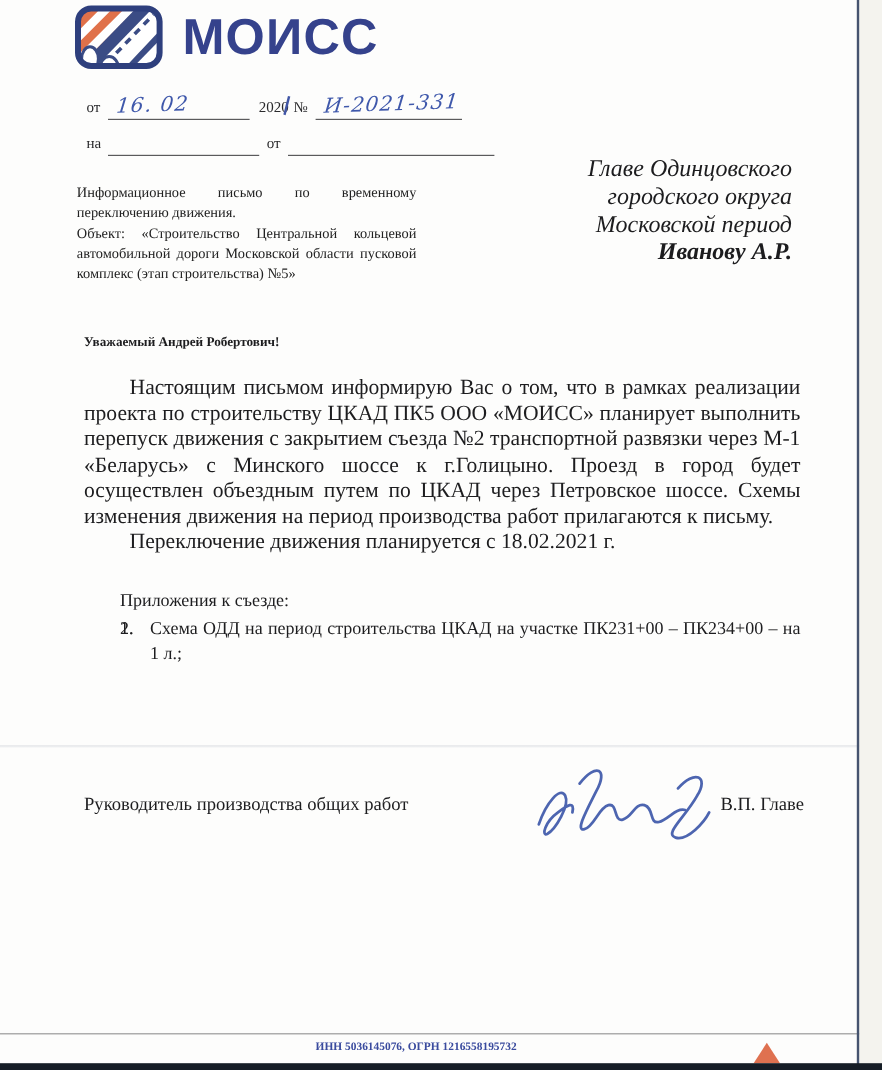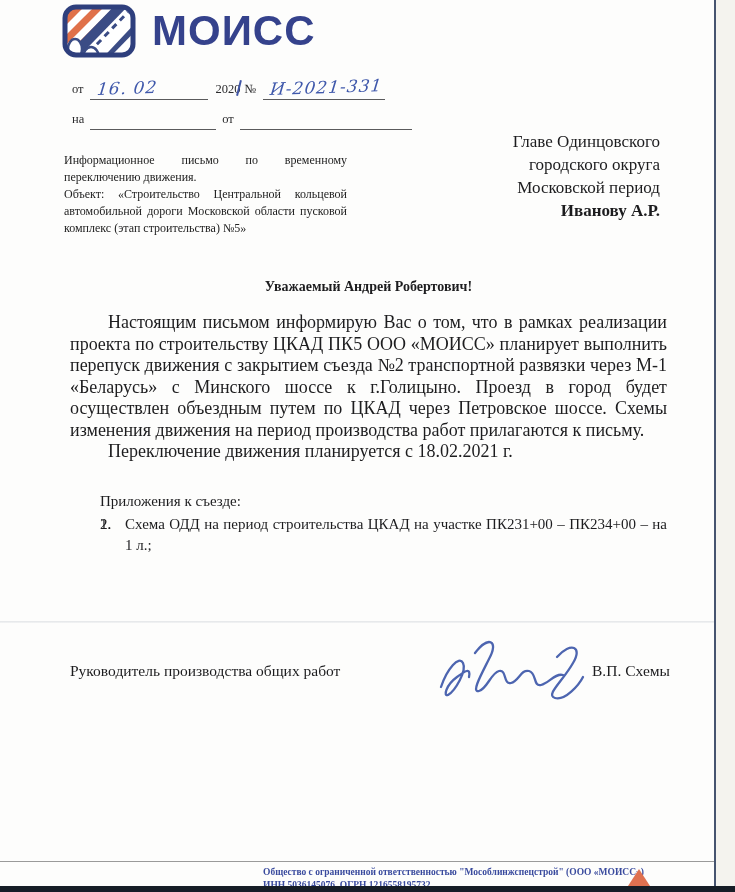--- a/index.html
+++ b/index.html
@@ -22,25 +22,25 @@
       transform-origin:left bottom;letter-spacing:1px;}
   .printed-year{position:relative;margin:0 4px 0 8px;}
   .year-stroke{position:absolute;right:1px;top:-2px;width:2px;height:16px;background:#4156a6;
       transform:rotate(14deg);}
   .lbl{margin-right:6px;}
   .lbl2{margin:0 6px;}
   
   .subject{position:absolute;left:64px;top:152px;width:283px;font-size:12px;line-height:17px;
       text-align:justify;color:#222;}
   .addressee{position:absolute;left:420px;top:130px;width:240px;text-align:right;
-      font-size:17px;line-height:23px;color:#1c1c1e;}
+      font-size:20px;line-height:23px;color:#1c1c1e;font-style:italic;}
   .addressee .name{font-weight:bold;}
   
-  .salutation{position:absolute;left:70px;top:279px;width:597px;text-align:center;
-      font-weight:bold;font-size:14px;}
+  .salutation{position:absolute;left:70px;top:279px;width:597px;
+      font-weight:bold;font-size:11px;}
   .body-text{position:absolute;left:70px;top:312px;width:597px;font-size:18px;
       line-height:21.5px;text-align:justify;}
   .body-text p{margin:0;text-indent:38px;}
   .attachments{position:absolute;left:70px;top:491px;width:597px;font-size:15px;line-height:21.5px;}
   .att-heading{padding-left:30px;margin-bottom:1px;}
   .att-item{position:relative;padding-left:55px;text-align:justify;}
   .att-num{position:absolute;left:30px;top:0;}
   
   .sig-row{position:absolute;left:70px;top:632px;width:600px;height:78px;display:flex;align-items:center;justify-content:flex-end;}
   .sig-title{font-size:15.5px;flex:none;}
@@ -144,27 +144,26 @@
 
   <div class="sig-row">
     <div class="sig-title">Руководитель производства общих работ</div>
     <svg class="sig-scribble" viewBox="0 0 155 76">
       <g fill="none" stroke="#3a55a8" stroke-width="2.3" stroke-linecap="round" opacity="0.9">
         <path d="M10,54 C16,36 28,22 32,30 C36,38 24,58 17,62 C12,64 15,52 26,44 C34,38 40,34 38,44"></path>
         <path d="M44,20 C58,2 68,8 58,26 C50,42 40,60 48,58 C56,56 60,40 68,38 C76,36 72,52 80,50 C88,48 90,36 98,38 C106,40 102,54 110,52 C118,50 124,40 132,42"></path>
         <path d="M126,24 C140,8 152,14 142,30 C132,48 114,62 124,65 C134,68 148,52 152,44"></path>
       </g>
     </svg>
-    <div class="sig-name">В.П. Схемы</div>
+    <div class="sig-name">В.П. Главе</div>
   </div>
 
   <div class="crease"></div>
   <div class="footer-divider"></div>
   <div class="footer-text">
-    <div>Общество с ограниченной ответственностью "Мособлинжспецстрой" (ООО «МОИСС»)</div>
     <div class="footer-details">ИНН 5036145076, ОГРН 1216558195732</div>
   </div>
   <div class="footer-triangle"></div>
   <div class="scan-strip"></div>
   <div class="scan-edge"></div>
   <div class="bottom-bar"></div>
 
 </div>
 
 </body></html>

